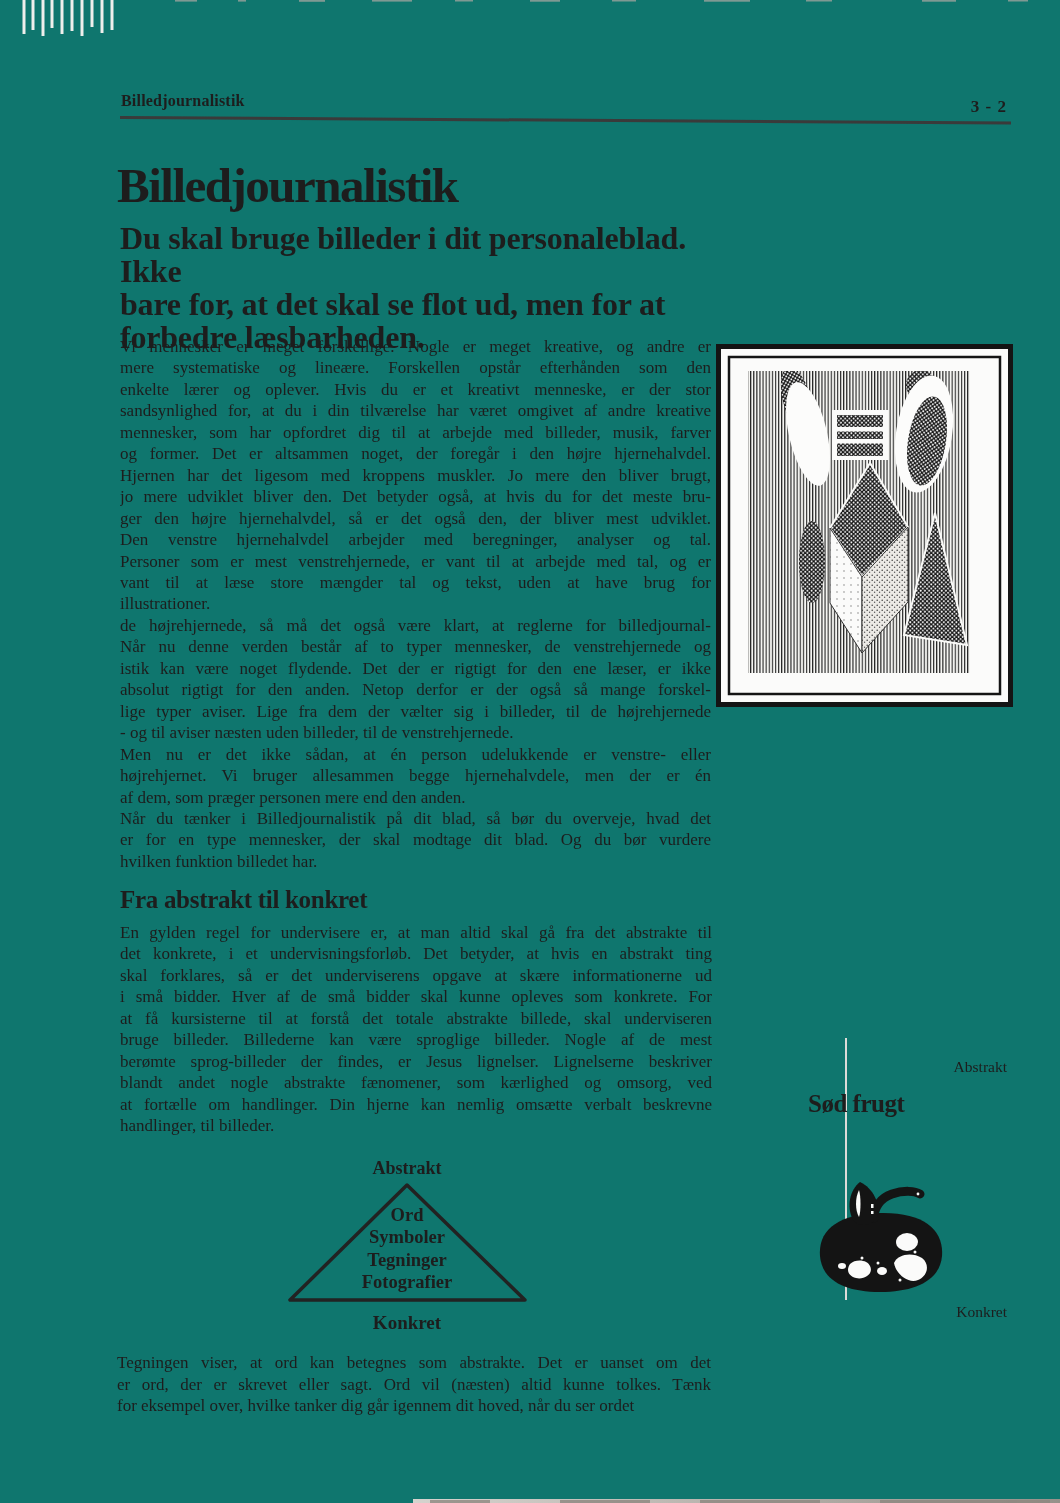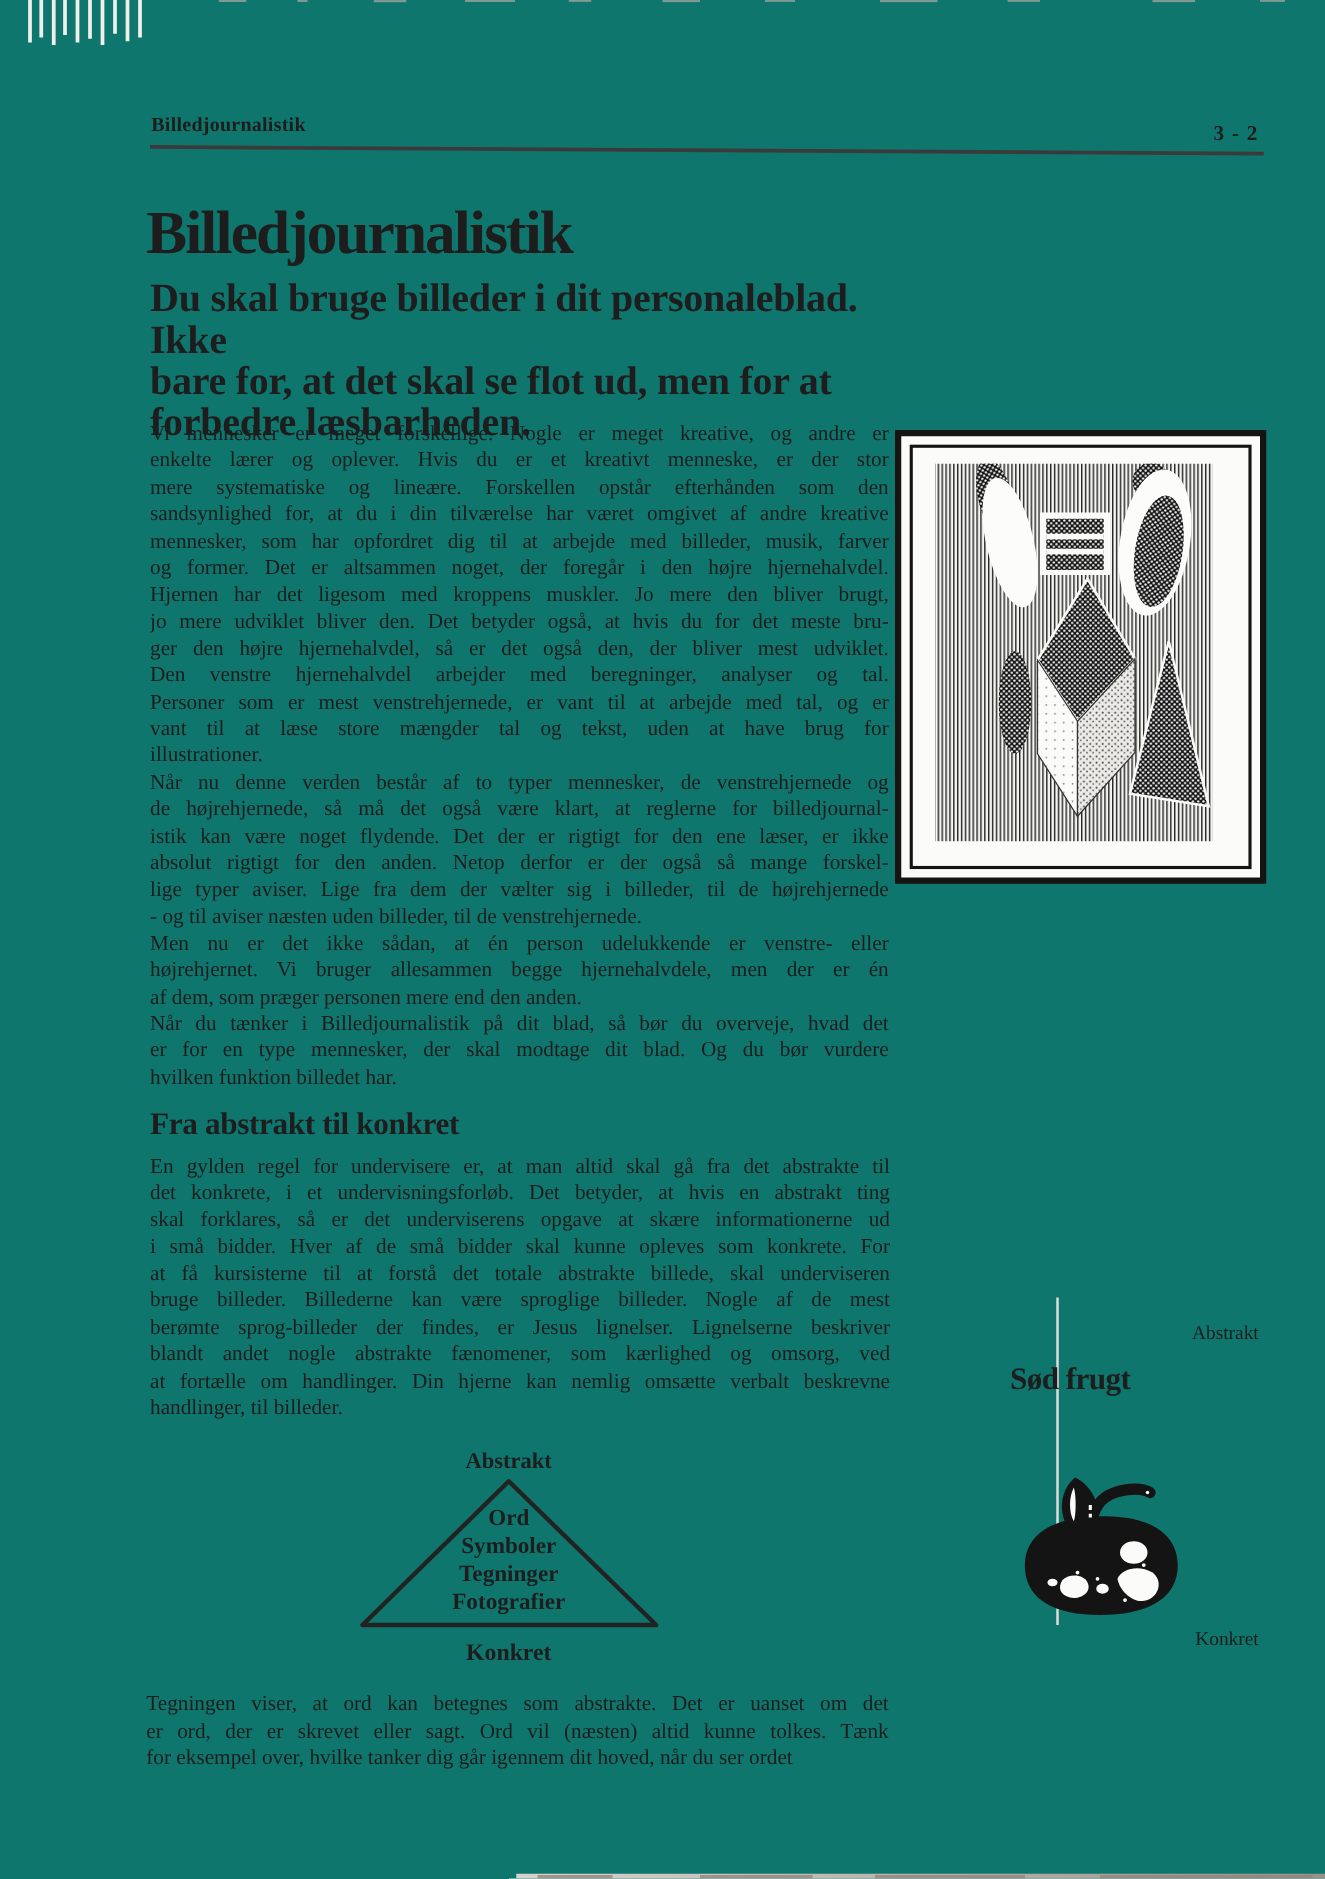--- a/index.html
+++ b/index.html
@@ -81,36 +81,36 @@
   <div class="abs title">Billedjournalistik</div>
   <div class="abs subtitle plain">
       <div class="tline">Du skal bruge billeder i dit personaleblad. Ikke</div>
       <div class="tline">bare for, at det skal se flot ud, men for at</div>
       <div class="tline last">forbedre læsbarheden.</div>
     </div>
 
   <div class="abs bodytext">
       <div class="para">
         <div class="tline">Vi mennesker er meget forskellige. Nogle er meget kreative, og andre er</div>
+        <div class="tline">mere systematiske og lineære. Forskellen opstår efterhånden som den</div>
         <div class="tline">enkelte lærer og oplever. Hvis du er et kreativt menneske, er der stor</div>
-        <div class="tline">mere systematiske og lineære. Forskellen opstår efterhånden som den</div>
         <div class="tline">sandsynlighed for, at du i din tilværelse har været omgivet af andre kreative</div>
         <div class="tline">mennesker, som har opfordret dig til at arbejde med billeder, musik, farver</div>
         <div class="tline">og former. Det er altsammen noget, der foregår i den højre hjernehalvdel.</div>
         <div class="tline">Hjernen har det ligesom med kroppens muskler. Jo mere den bliver brugt,</div>
         <div class="tline">jo mere udviklet bliver den. Det betyder også, at hvis du for det meste bru-</div>
         <div class="tline">ger den højre hjernehalvdel, så er det også den, der bliver mest udviklet.</div>
         <div class="tline">Den venstre hjernehalvdel arbejder med beregninger, analyser og tal.</div>
         <div class="tline">Personer som er mest venstrehjernede, er vant til at arbejde med tal, og er</div>
         <div class="tline">vant til at læse store mængder tal og tekst, uden at have brug for</div>
         <div class="tline last">illustrationer.</div>
       </div>
       <div class="para">
+        <div class="tline">de højrehjernede, så må det også være klart, at reglerne for billedjournal-</div>
         <div class="tline">Når nu denne verden består af to typer mennesker, de venstrehjernede og</div>
-        <div class="tline">de højrehjernede, så må det også være klart, at reglerne for billedjournal-</div>
         <div class="tline">istik kan være noget flydende. Det der er rigtigt for den ene læser, er ikke</div>
         <div class="tline">absolut rigtigt for den anden. Netop derfor er der også så mange forskel-</div>
         <div class="tline">lige typer aviser. Lige fra dem der vælter sig i billeder, til de højrehjernede</div>
         <div class="tline last">- og til aviser næsten uden billeder, til de venstrehjernede.</div>
       </div>
       <div class="para">
         <div class="tline">Men nu er det ikke sådan, at én person udelukkende er venstre- eller</div>
         <div class="tline">højrehjernet. Vi bruger allesammen begge hjernehalvdele, men der er én</div>
         <div class="tline last">af dem, som præger personen mere end den anden.</div>
       </div>

